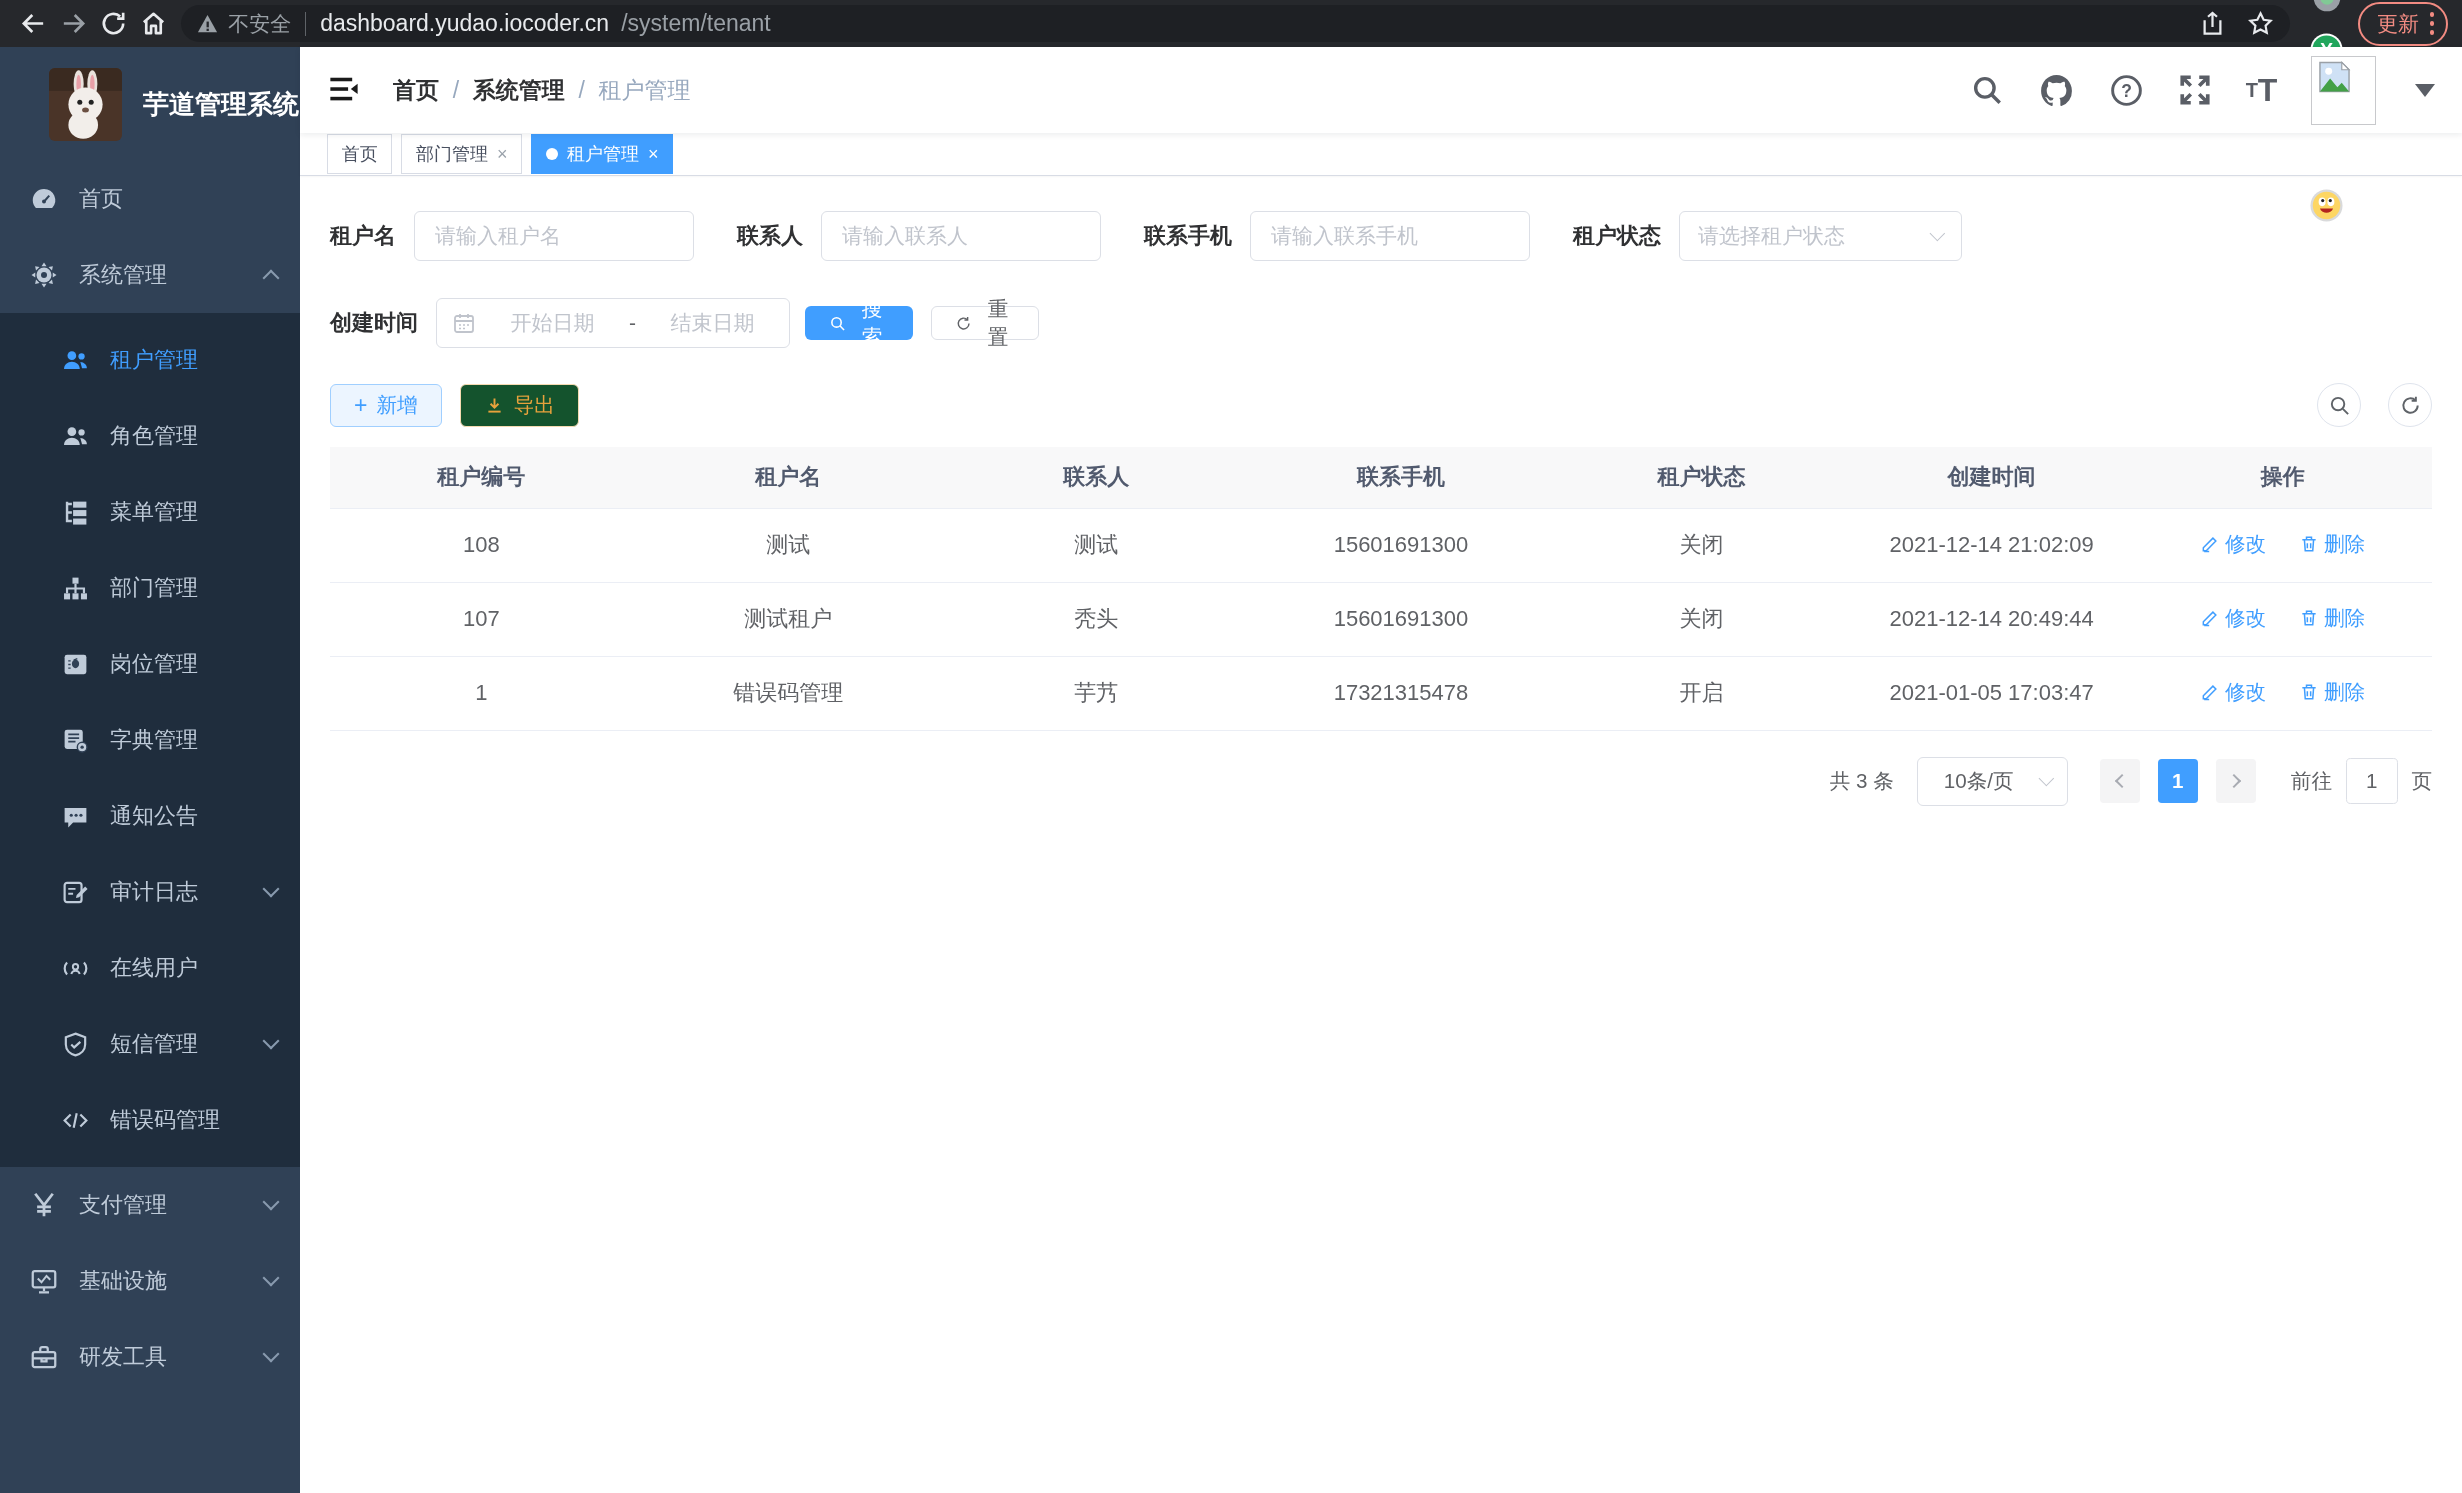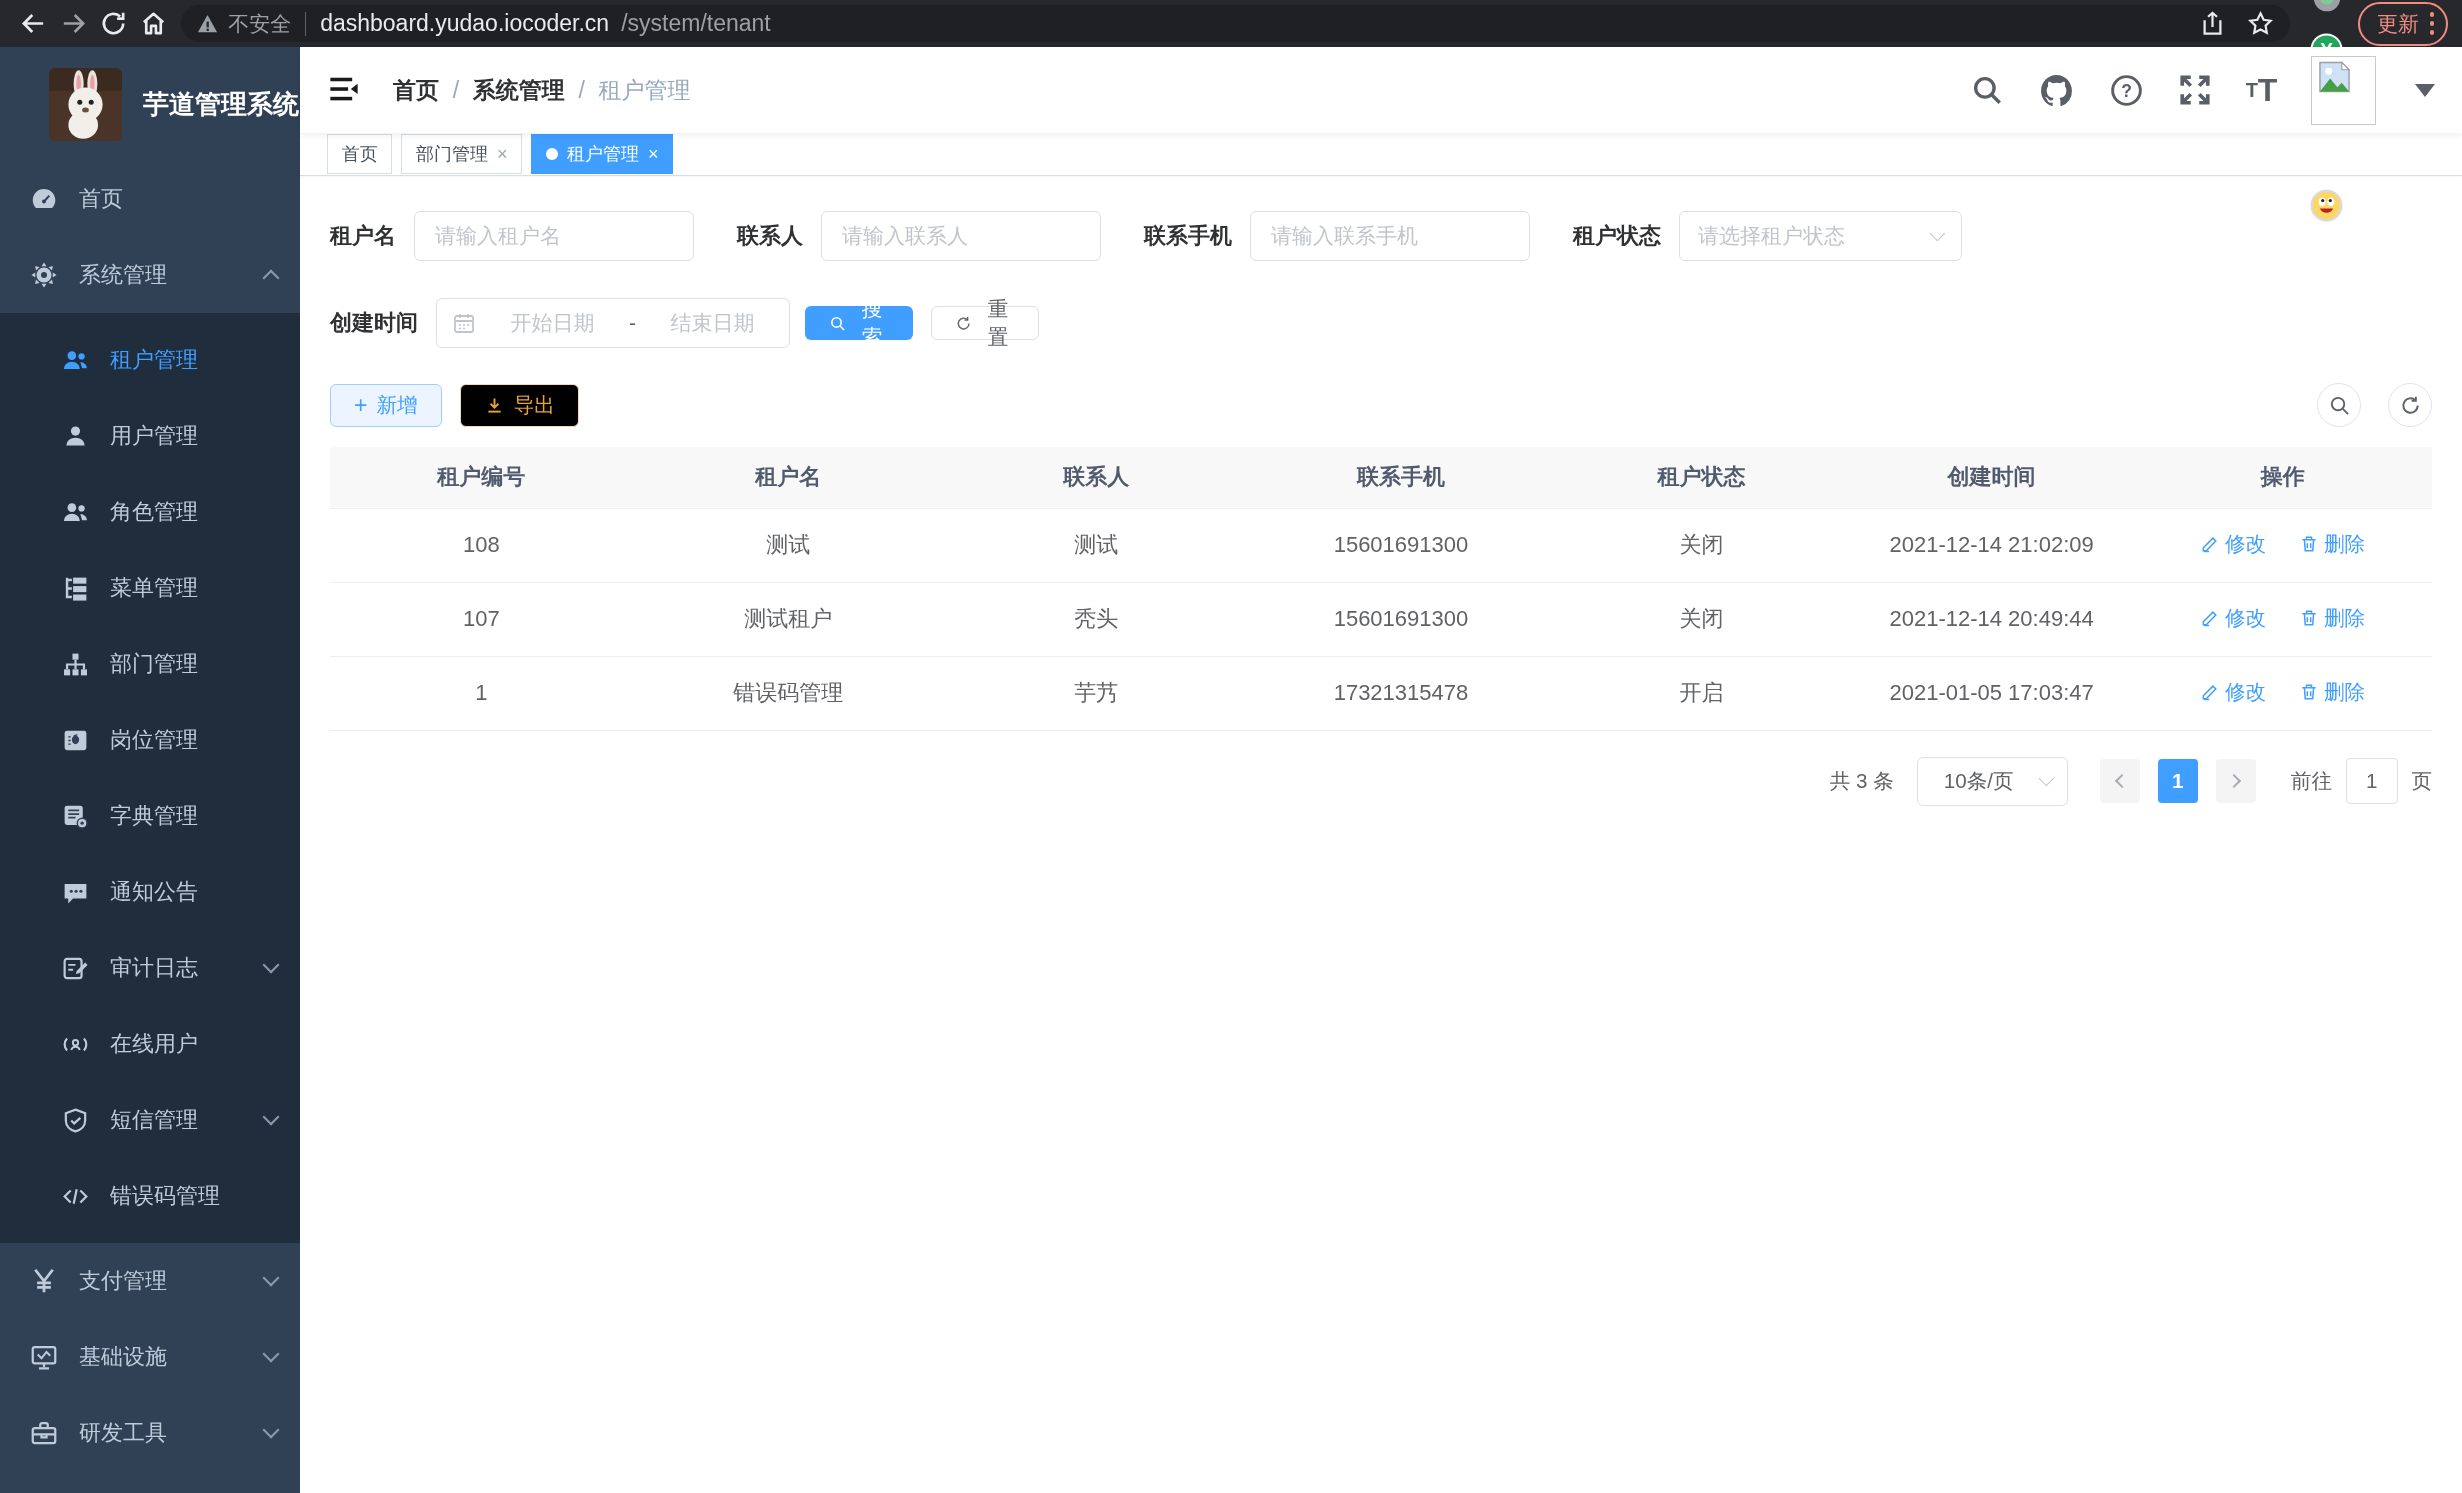--- a/index.html
+++ b/index.html
@@ -82,21 +82,21 @@
   .fselect .txt { flex:1; }
   .schev { width:10.7px; height:10.7px; border-right:1.5px solid #c0c4cc; border-bottom:1.5px solid #c0c4cc; transform:rotate(45deg); margin-top:-4.6px; }
   .drange { width:354px; height:50px; border:1.5px solid #dcdfe6; border-radius:6px; display:flex; align-items:center;
             padding:0 15px; gap:15px; font-size:21px; color:#c0c4cc; }
   .drange .dph { flex:1; text-align:center; }
   .btn { height:34px; border-radius:6px; font-size:20.6px; display:inline-flex; align-items:center; justify-content:center;
          gap:9px; cursor:pointer; border:1.5px solid transparent; padding:0 23px; font-family:inherit; }
   .btn-primary { background:#409eff; color:#fff; }
   .btn-plain { background:#fff; border-color:#dcdfe6; color:#606266; }
   .btn-blue-soft { height:43px; background:#ecf5ff; border-color:#a0cfff; color:#409eff; margin-right:18px; }
-  .btn-warn-soft { height:43px; background:#000000; border-color:#f5dab1; color:#e6a23c; }
+  .btn-warn-soft { height:43px; background:#14532d; border-color:#f5dab1; color:#e6a23c; }
   .search-row2 { display:flex; align-items:center; margin-bottom:35px; }
   .tool-row { display:flex; align-items:center; margin-bottom:20px; }
   .tool-right { margin-left:auto; display:flex; gap:27px; }
   .circle-btn { width:44px; height:44px; border-radius:50%; border:1.5px solid #dfe4ed; background:#fff; display:flex;
                 align-items:center; justify-content:center; cursor:pointer; color:#5f6368; }
 
   
   table.grid { width:100%; border-collapse:collapse; table-layout:fixed; }
   table.grid th { background:#f8f8f9; height:61px; font-size:22px; color:#515a6e; font-weight:bold; }
   table.grid td { height:74px; font-size:22px; color:#606266; text-align:center; border-bottom:1.5px solid #ebeef5; }
@@ -286,29 +286,20 @@
       <div class="menu-item active">
         <span class="mi-icon">
           <svg width="29" height="29" viewBox="0 0 24 24">
               <circle cx="9" cy="8" r="3.6" fill="#409eff"></circle>
               <path d="M2.5 19c0-3.6 3-6 6.5-6s6.5 2.4 6.5 6z" fill="#409eff"></path>
               <circle cx="17" cy="8.6" r="2.6" fill="#409eff"></circle>
               <path d="M16 13.2c3 .2 5.4 2.3 5.4 5.2h-4" fill="#409eff"></path>
             </svg>
         </span>
         <span class="mi-label">租户管理</span>
-      </div>
-      <div class="menu-item">
-        <span class="mi-icon">
-          <svg width="29" height="29" viewBox="0 0 24 24">
-              <circle cx="12" cy="7.5" r="3.8" fill="#bfcbd9"></circle>
-              <path d="M4.5 19.5c0-4 3.4-6.5 7.5-6.5s7.5 2.5 7.5 6.5z" fill="#bfcbd9"></path>
-            </svg>
-        </span>
-        <span class="mi-label">用户管理</span>
       </div>
       <div class="menu-item">
         <span class="mi-icon">
           <svg width="29" height="29" viewBox="0 0 24 24">
               <circle cx="9" cy="8" r="3.6" fill="#bfcbd9"></circle>
               <path d="M2.5 19c0-3.6 3-6 6.5-6s6.5 2.4 6.5 6z" fill="#bfcbd9"></path>
               <circle cx="17" cy="8.6" r="2.6" fill="#bfcbd9"></circle>
               <path d="M16 13.2c3 .2 5.4 2.3 5.4 5.2h-4" fill="#bfcbd9"></path>
             </svg>
         </span>

